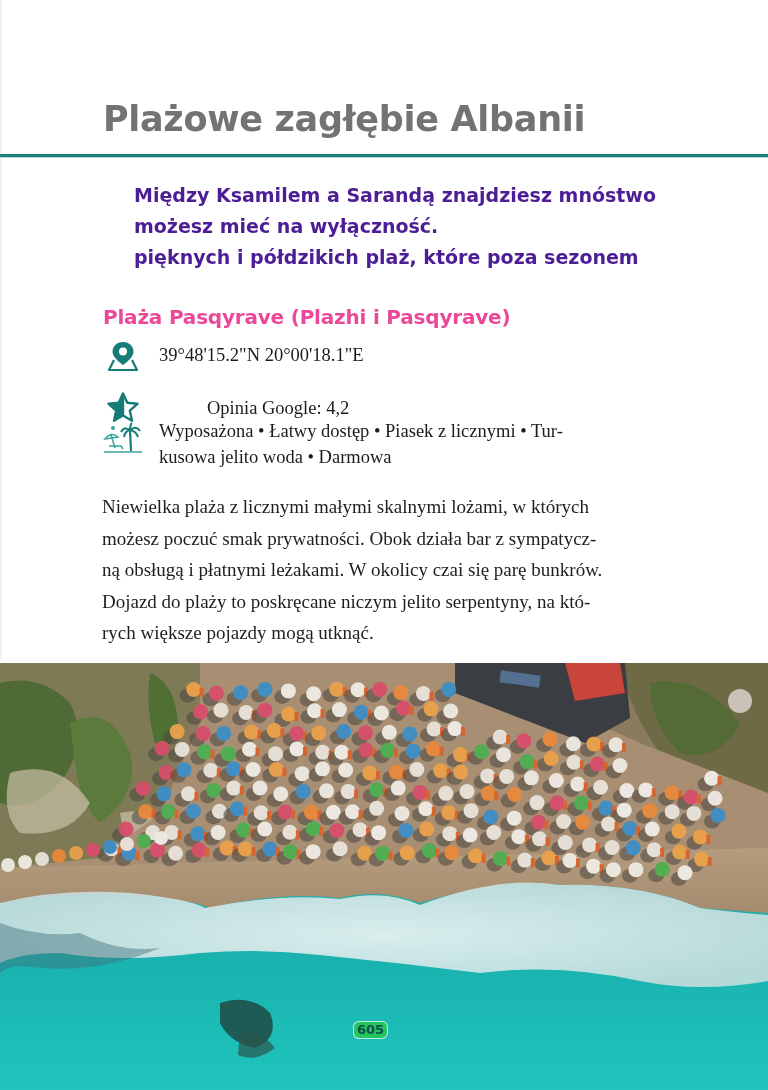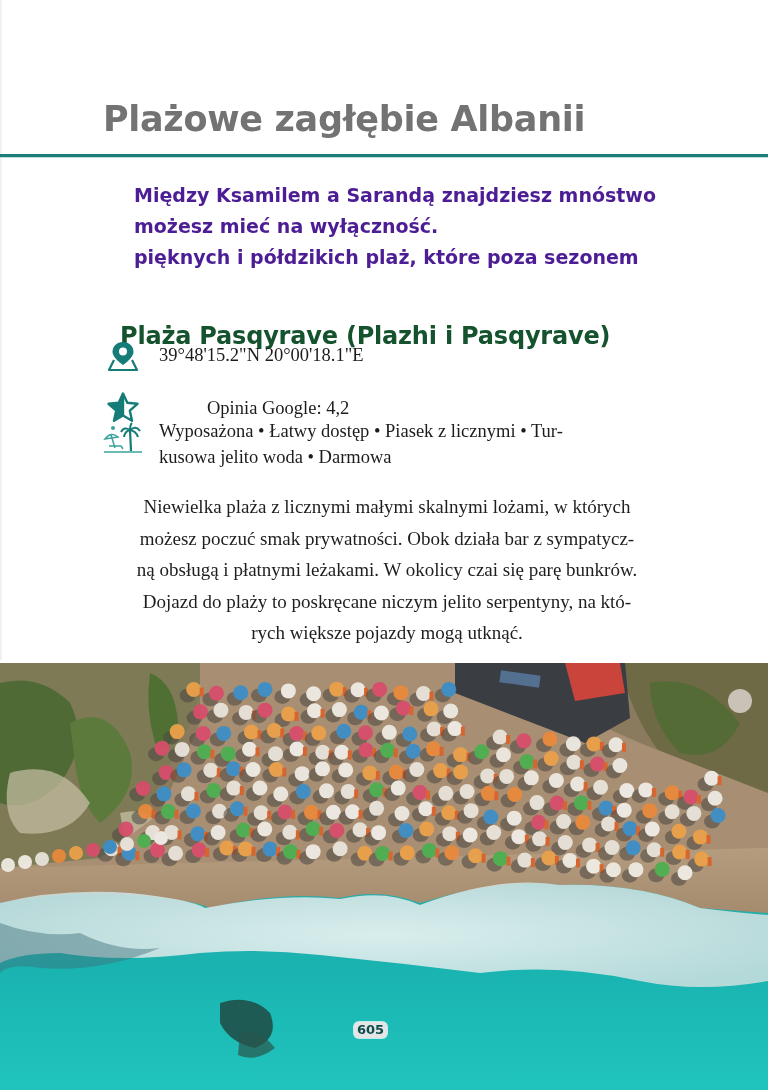--- a/index.html
+++ b/index.html
@@ -24,43 +24,43 @@
     background: #1d7e7a; box-shadow: 0 1px 0 #b9dfdc;
   }
   .intro {
     position: absolute; left: 134px; top: 180px; width: 560px;
     font-family: "DejaVu Sans", sans-serif; font-weight: bold;
     font-size: 19px; line-height: 31px; color: #4c1d95; margin: 0;
   }
   .section-title {
     position: absolute; left: 103px; top: 307px;
     font-family: "DejaVu Sans", sans-serif; font-weight: bold;
-    font-size: 24px; color: #14532d; margin: 17px; line-height: 1;
+    font-size: 20px; color: #ec4899; margin: 0; line-height: 1;
     letter-spacing: -0.2px;
   }
   .info-row {
     position: absolute; left: 103px; display: flex; align-items: flex-start;
   }
   .info-icon { width: 40px; height: 32px; flex: none; }
   .info-text {
     margin-left: 16px; font-size: 18.5px; line-height: 26px; color: #1c1c1c;
   }
   .body-text {
     position: absolute; left: 102px; top: 491px; width: 570px;
-    font-size: 19px; line-height: 31.5px; color: #1e1e1e; margin: 0; text-align: center;
+    font-size: 19px; line-height: 31.5px; color: #1e1e1e; margin: 0;
   }
   .body-text span { display: block; white-space: nowrap; }
   .photo {
     position: absolute; left: 0; top: 663px; width: 768px; height: 427px;
     overflow: hidden;
   }
   .page-number {
     position: absolute; left: 354px; top: 1022px;
     font-family: "DejaVu Sans", sans-serif; font-weight: bold;
-    font-size: 13px; color: #0d4e4c; background: #e5e5e5;
+    font-size: 13px; color: #0d4e4c; background: #22c55e;
     border-radius: 5px; padding: 1px 3px; line-height: 14px;
     box-shadow: 0 0 0 1px #bfeeea;
   }
 </style>
 </head>
 <body>
 
 <div class="page">
   <div class="left-edge"></div>
 

